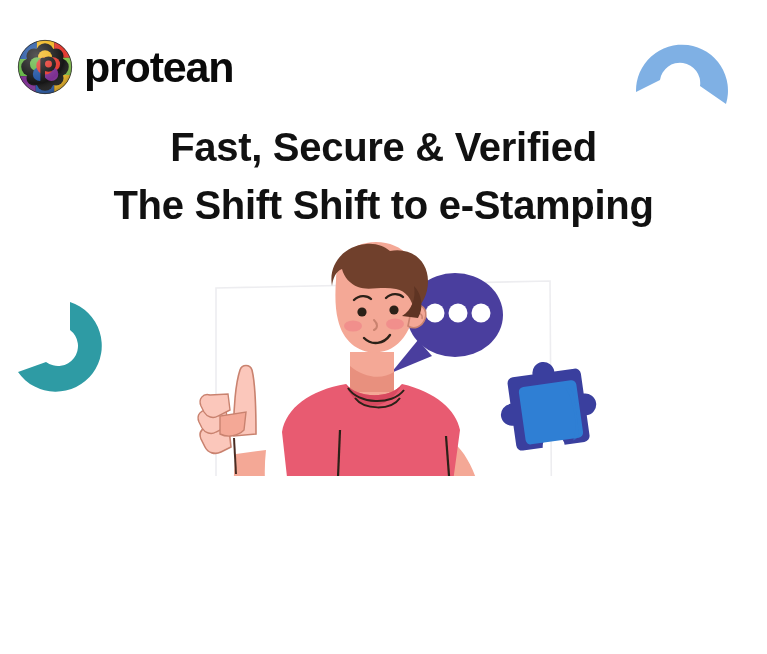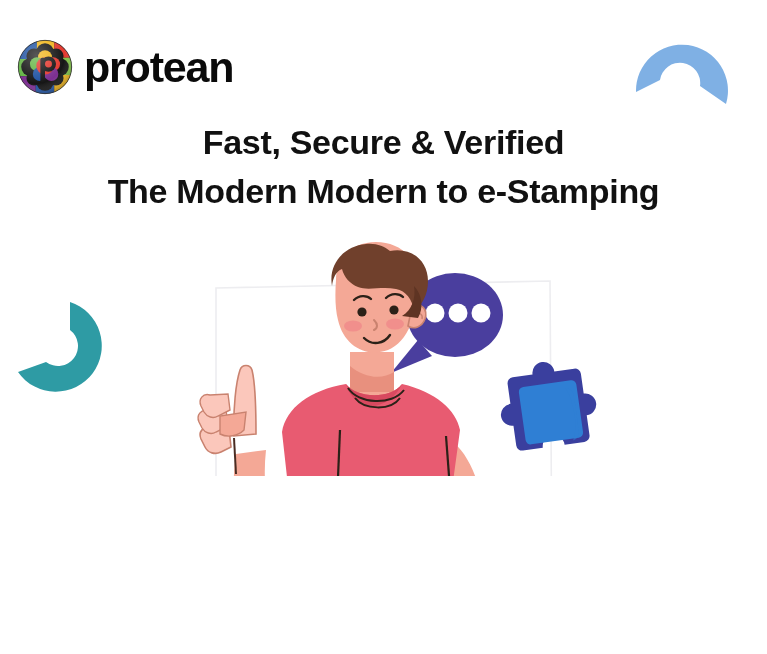--- a/index.html
+++ b/index.html
@@ -49,21 +49,21 @@
     position: absolute;
     left: 0;
     top: 118px;
     width: 767px;
     text-align: center;
   }
   .headline-line {
     font-family: "Liberation Sans", sans-serif;
     font-weight: bold;
     color: #111111;
-    font-size: 34px;
+    font-size: 40px;
     line-height: 1.45;
     letter-spacing: -0.3px;
     white-space: nowrap;
   }
 
   
   .arc {
     position: absolute;
   }
   .arc-blue {
@@ -155,21 +155,21 @@
           <rect x="0" y="0" width="100" height="100" fill="url(#sphereShade)"></rect>
         </g>
         <circle cx="50" cy="50" r="46" fill="none" stroke="#2a2a2a" stroke-width="1.2"></circle>
       </svg>
     </span>
     <span class="brand-name">protean</span>
   </div>
 
   <div class="headline">
     <div class="headline-line">Fast, Secure &amp; Verified</div>
-    <div class="headline-line">The Modern Modern to e-Stamping</div>
+    <div class="headline-line">The Shift Shift to e-Stamping</div>
   </div>
 
   <span class="arc arc-blue">
     <svg viewBox="0 0 105 92" width="105" height="92" aria-hidden="true">
       <path d="M100 86 A46 46 0 1 0 10 74 L34 62 A20 20 0 1 1 74 68 Z" fill="#7FB0E4"></path>
     </svg>
   </span>
 
   <span class="arc arc-teal">
     <svg viewBox="0 0 94 100" width="94" height="100" aria-hidden="true">

